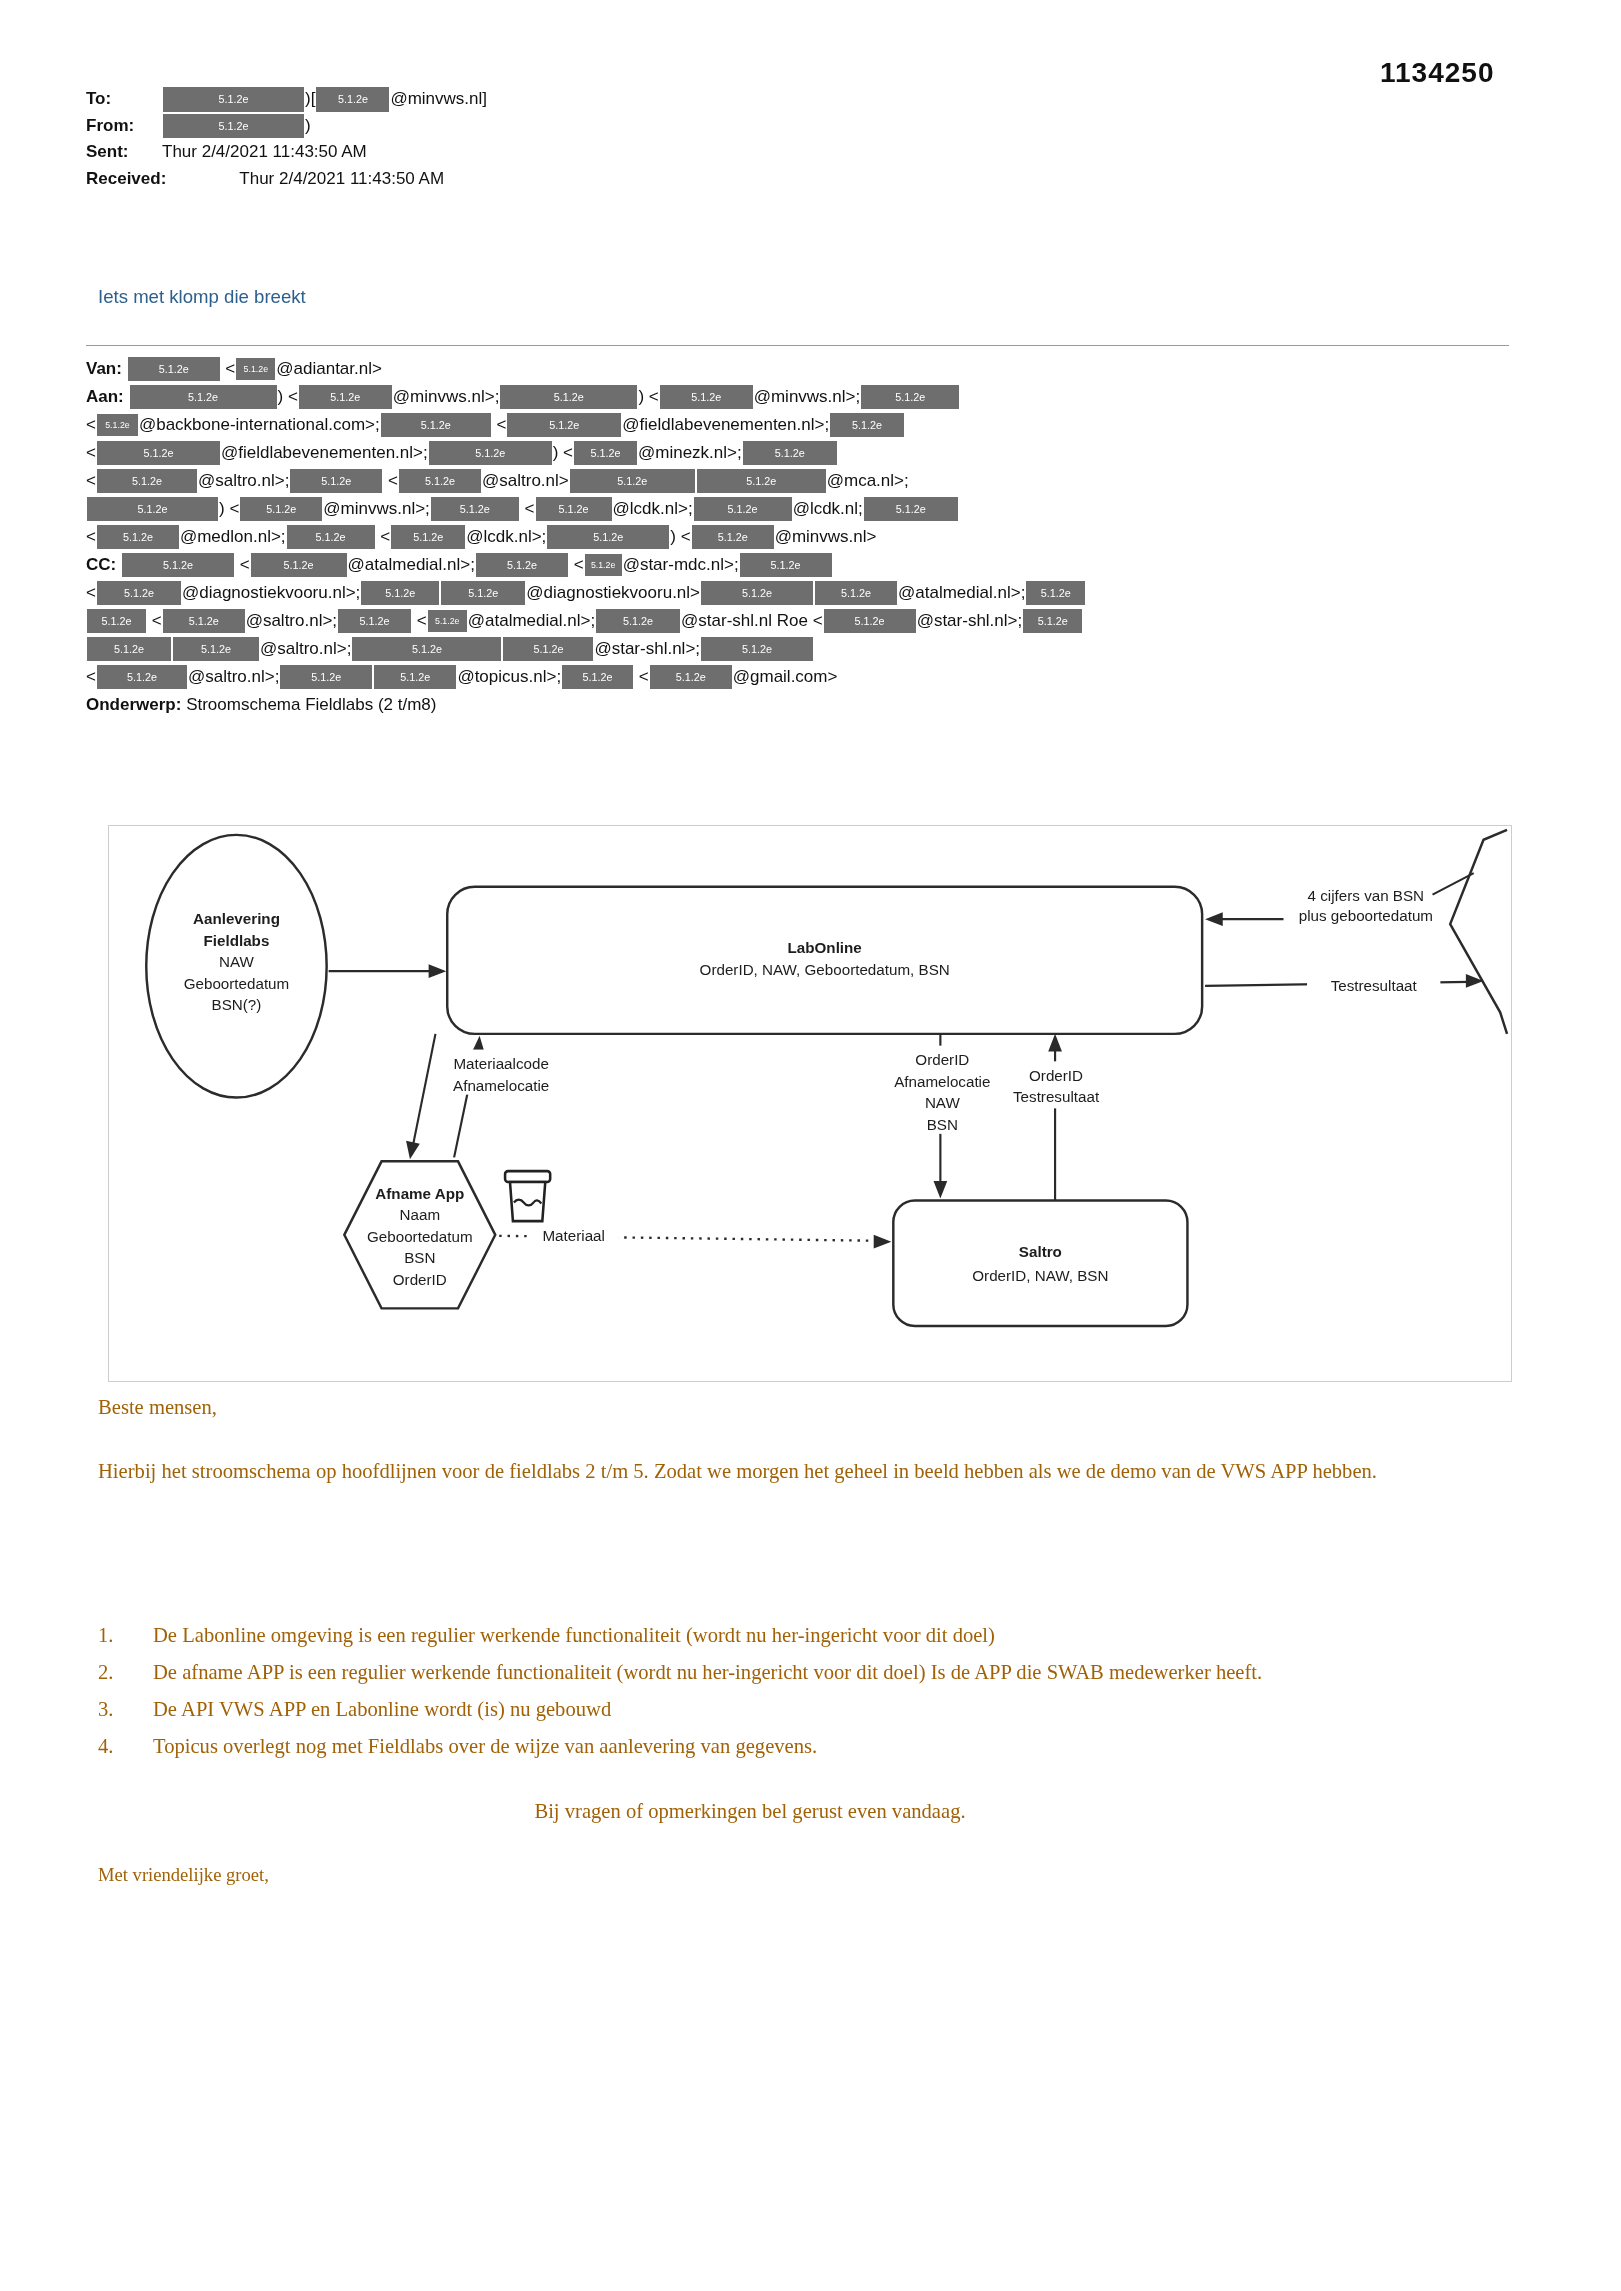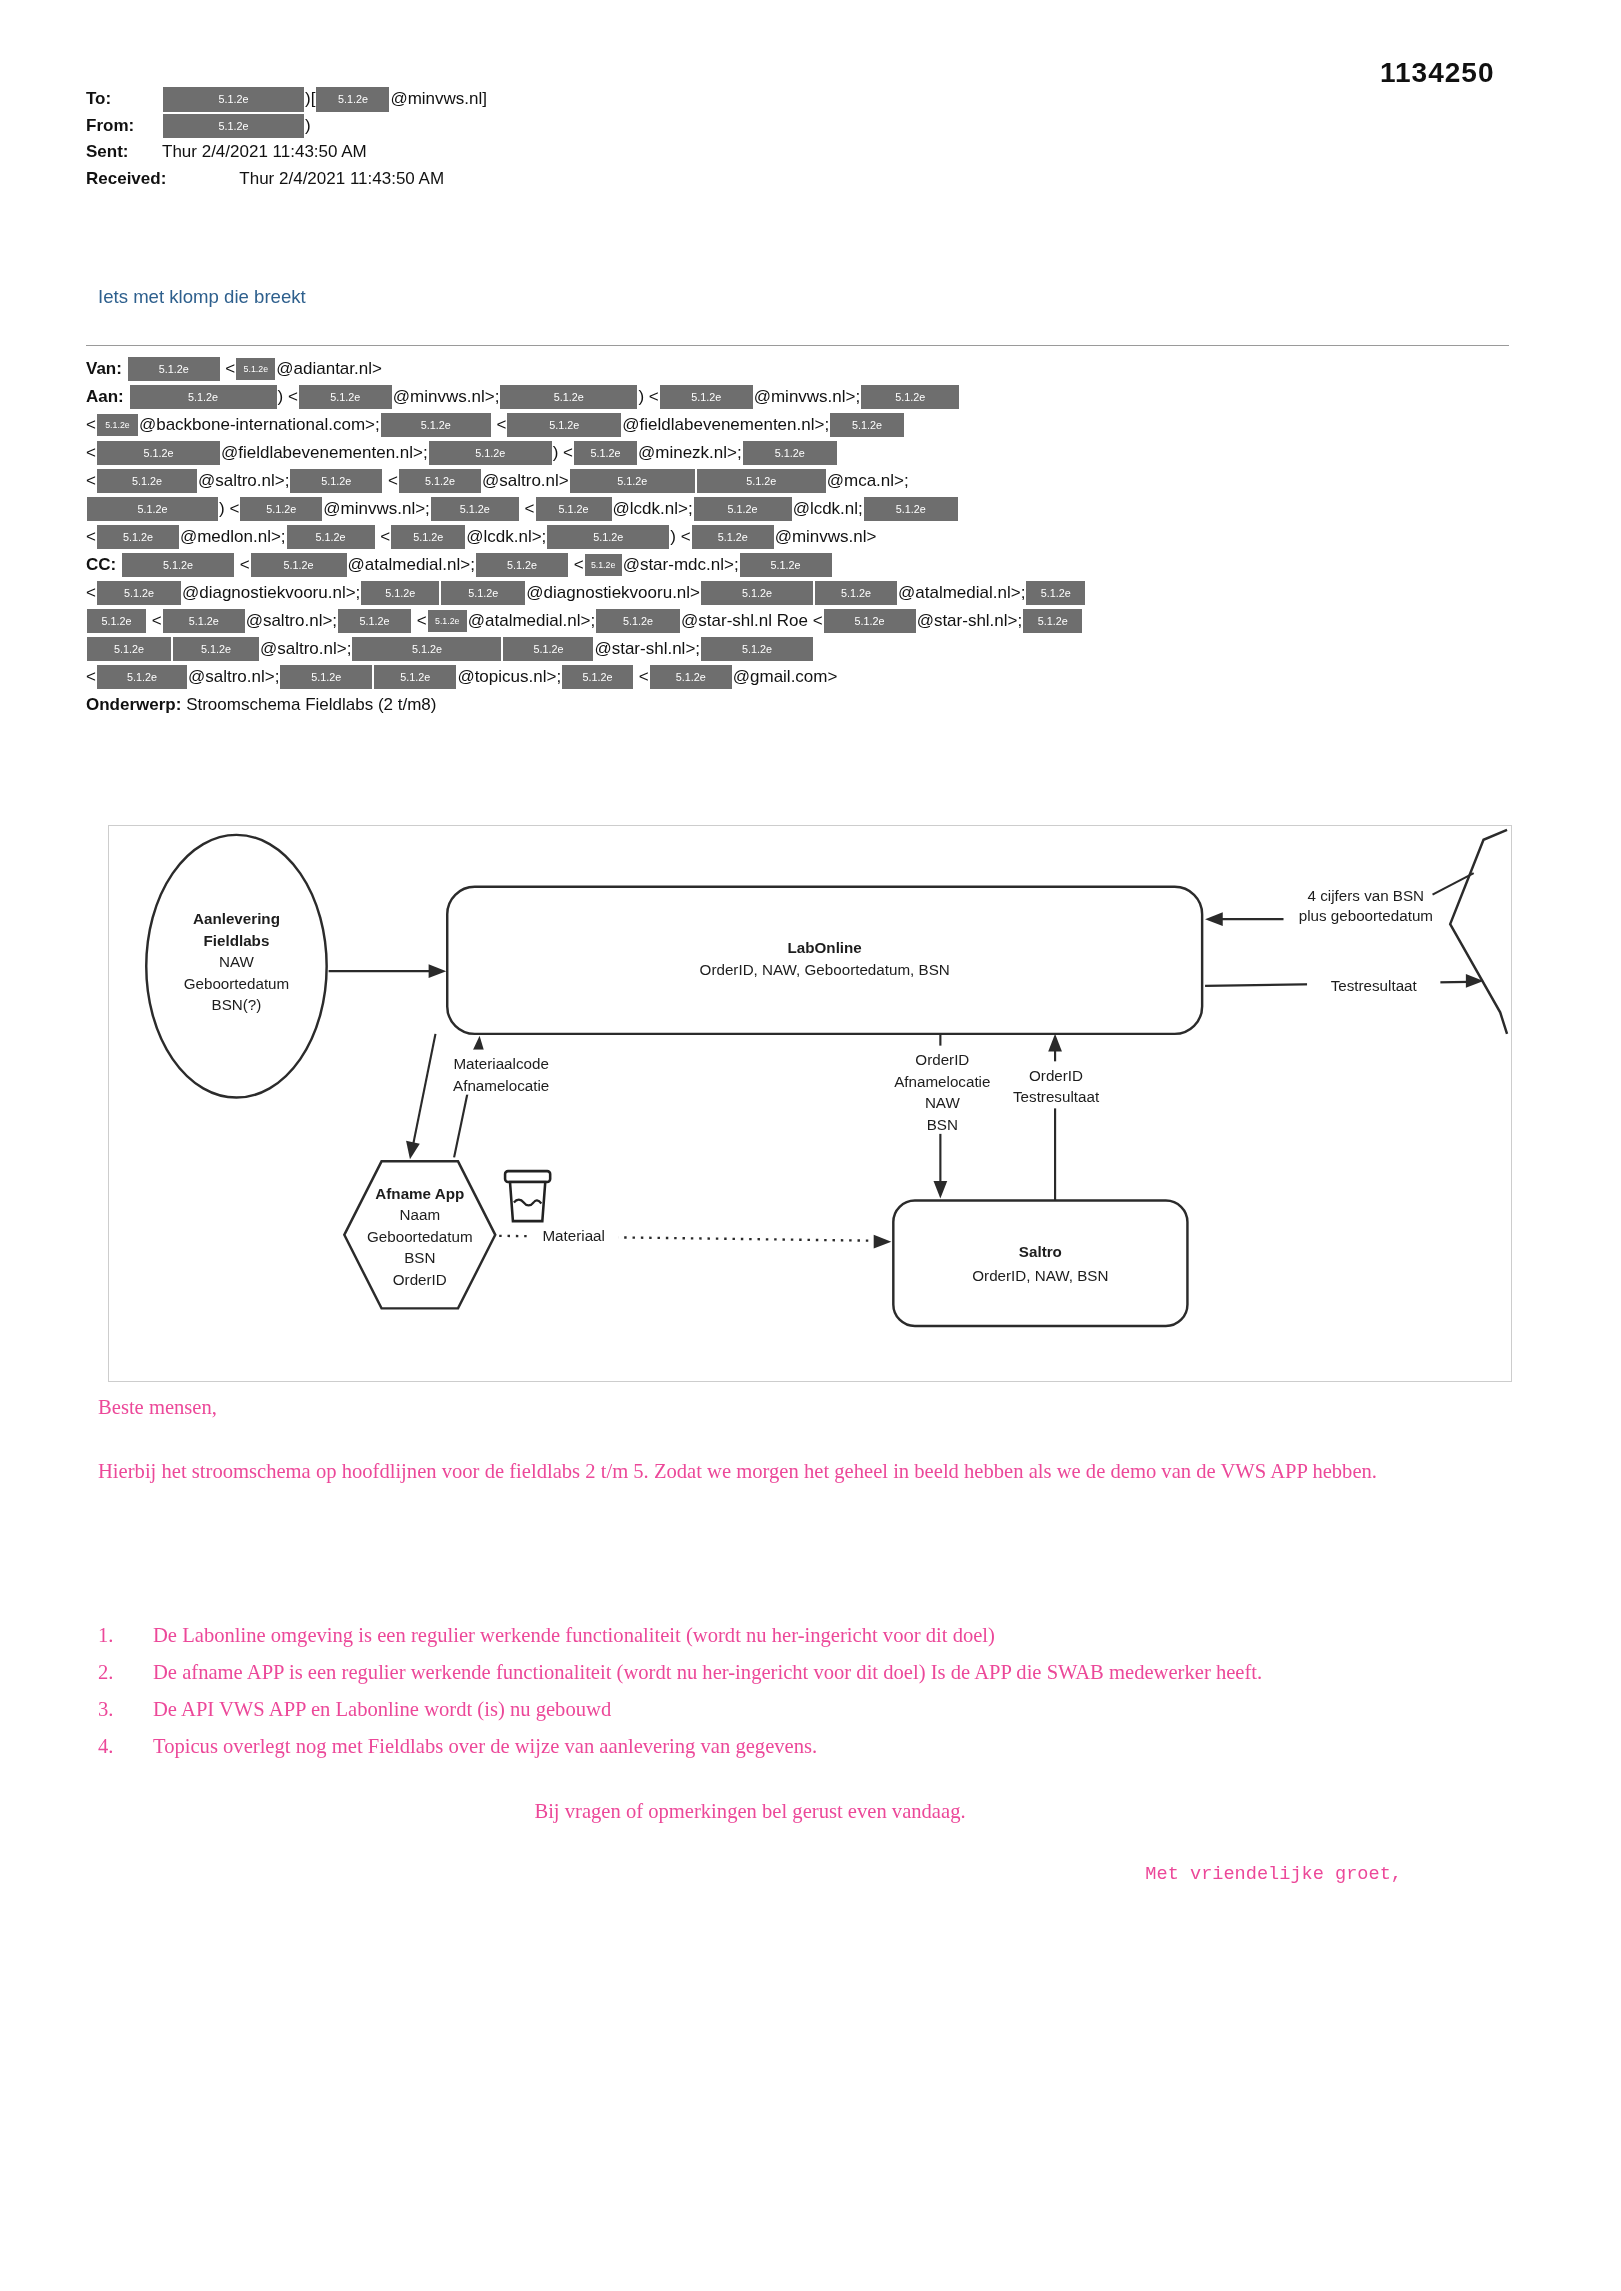--- a/index.html
+++ b/index.html
@@ -27,25 +27,25 @@
 
   
   .diagram{position:absolute;left:108px;top:825px;width:1402px;height:555px;
            border:1px solid #cdcdcd;background:#fff;}
   .diagram svg{display:block;}
   .dg-t{font-family:"Liberation Sans",sans-serif;font-size:15.5px;fill:#1d1d1d;}
   .dg-b{font-weight:bold;}
 
   
   .bodytxt{position:absolute;left:98px;width:1304px;font-family:"Liberation Serif",serif;
-           font-size:20.6px;color:#ec4899;}
+           font-size:20.6px;color:#a16207;}
   .para{line-height:44px;}
   .list-item{line-height:37px;}
   .num{display:inline-block;width:55px;}
-  .sans{font-family:Liberation Mono, monospace;font-size:18.6px;text-align:right;}
+  .sans{font-family:Liberation Serif, serif;font-size:18.6px;}
 </style>
 </head>
 <body>
 
 <div class="page">
 
   <div class="doc-number">1134250</div>
 
   <div id="top-header">
       <div class="hrow"><span class="hlabel">To:</span><span class="redact" style="width: 141px;">5.1.2e</span><span class="ftext">)[</span><span class="redact" style="width: 73px;">5.1.2e</span><span class="ftext">@minvws.nl]</span></div>

